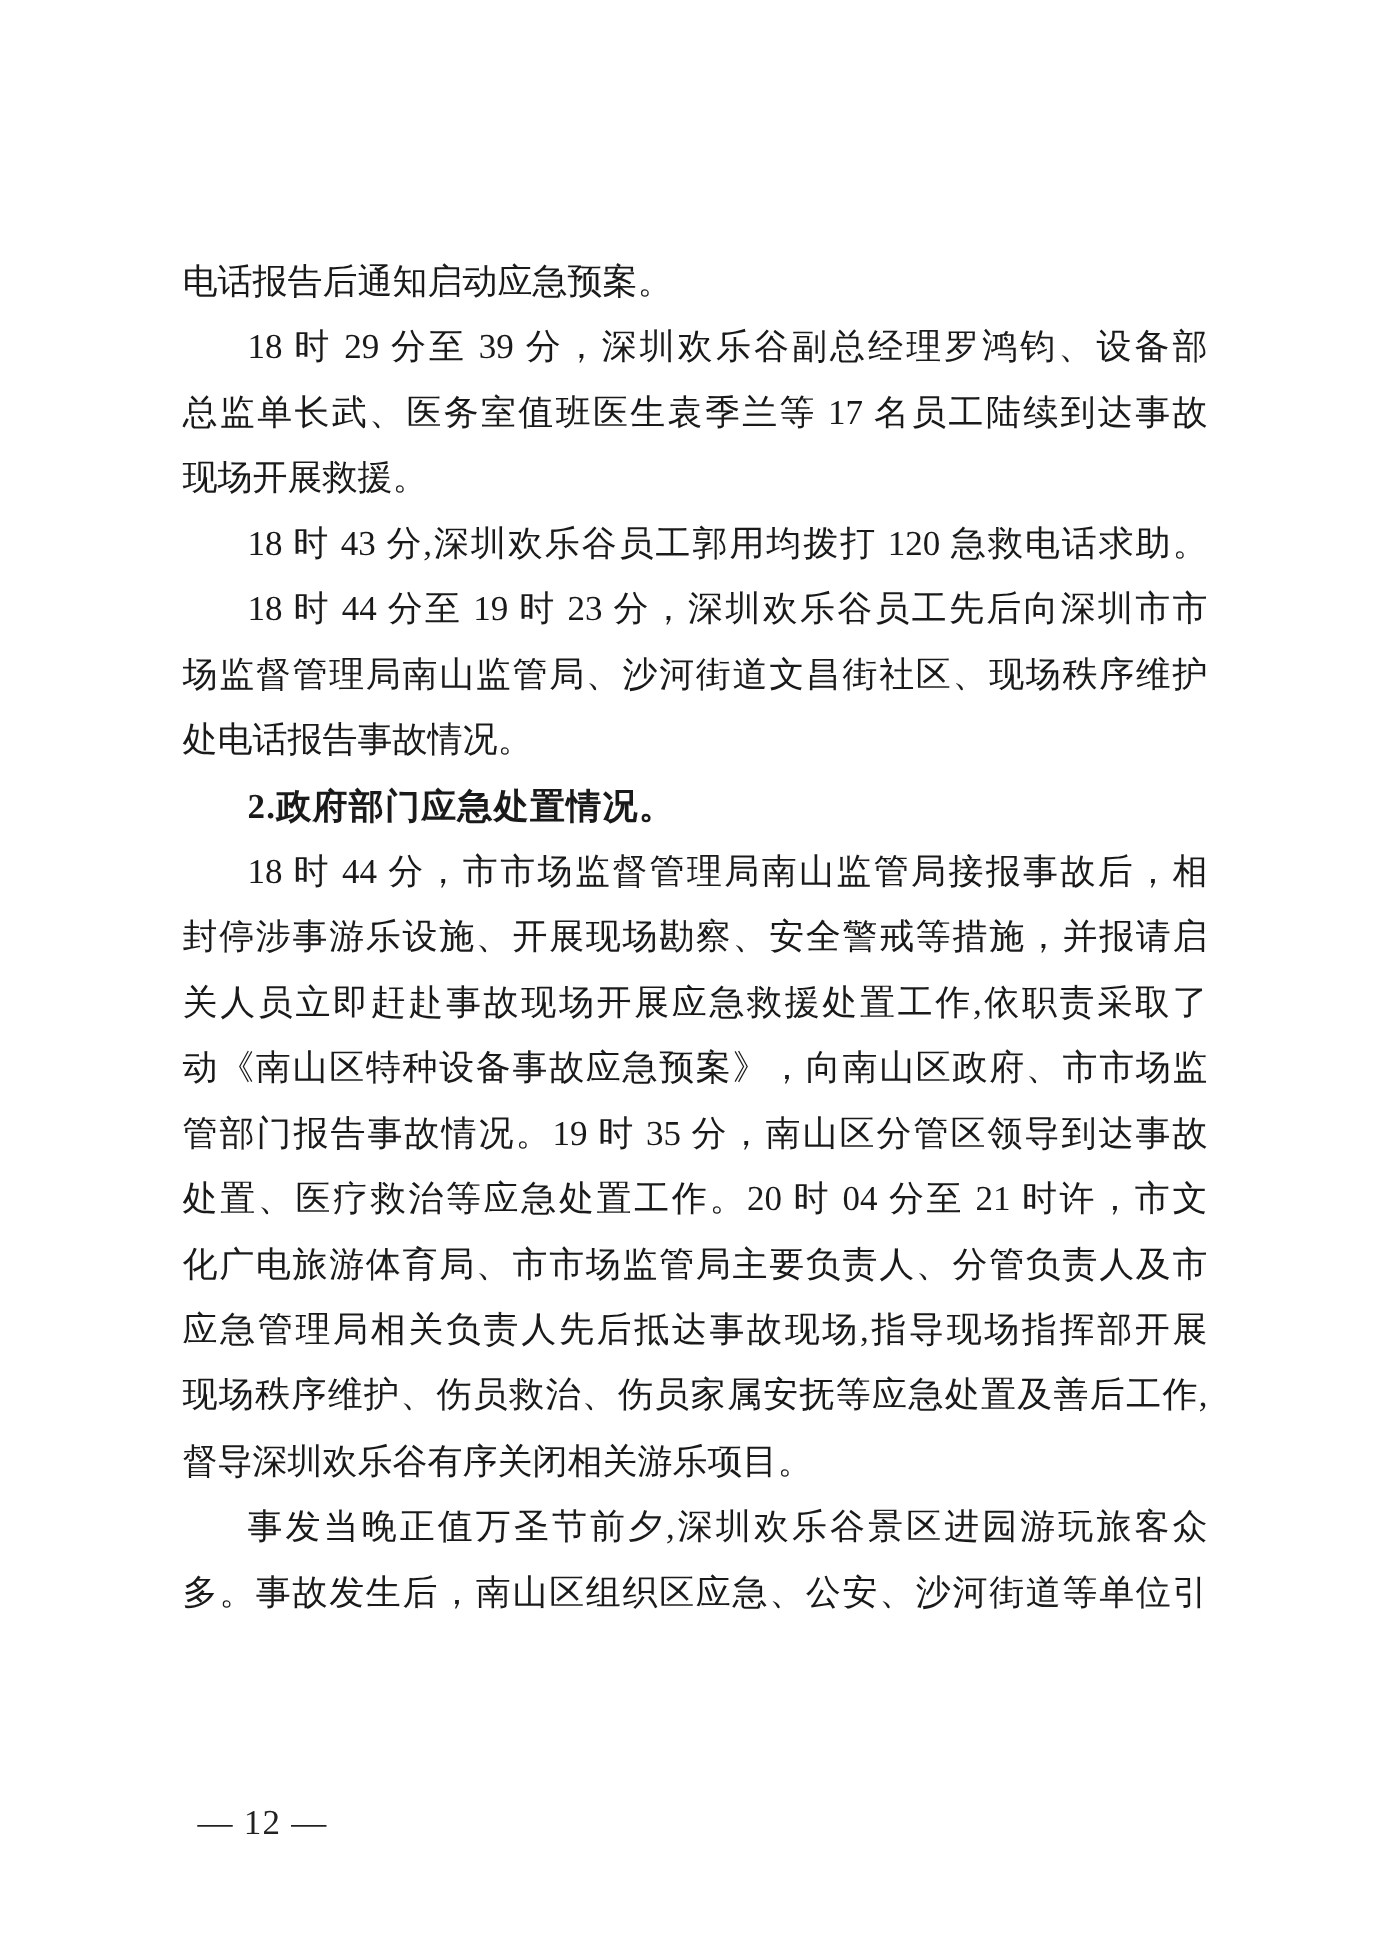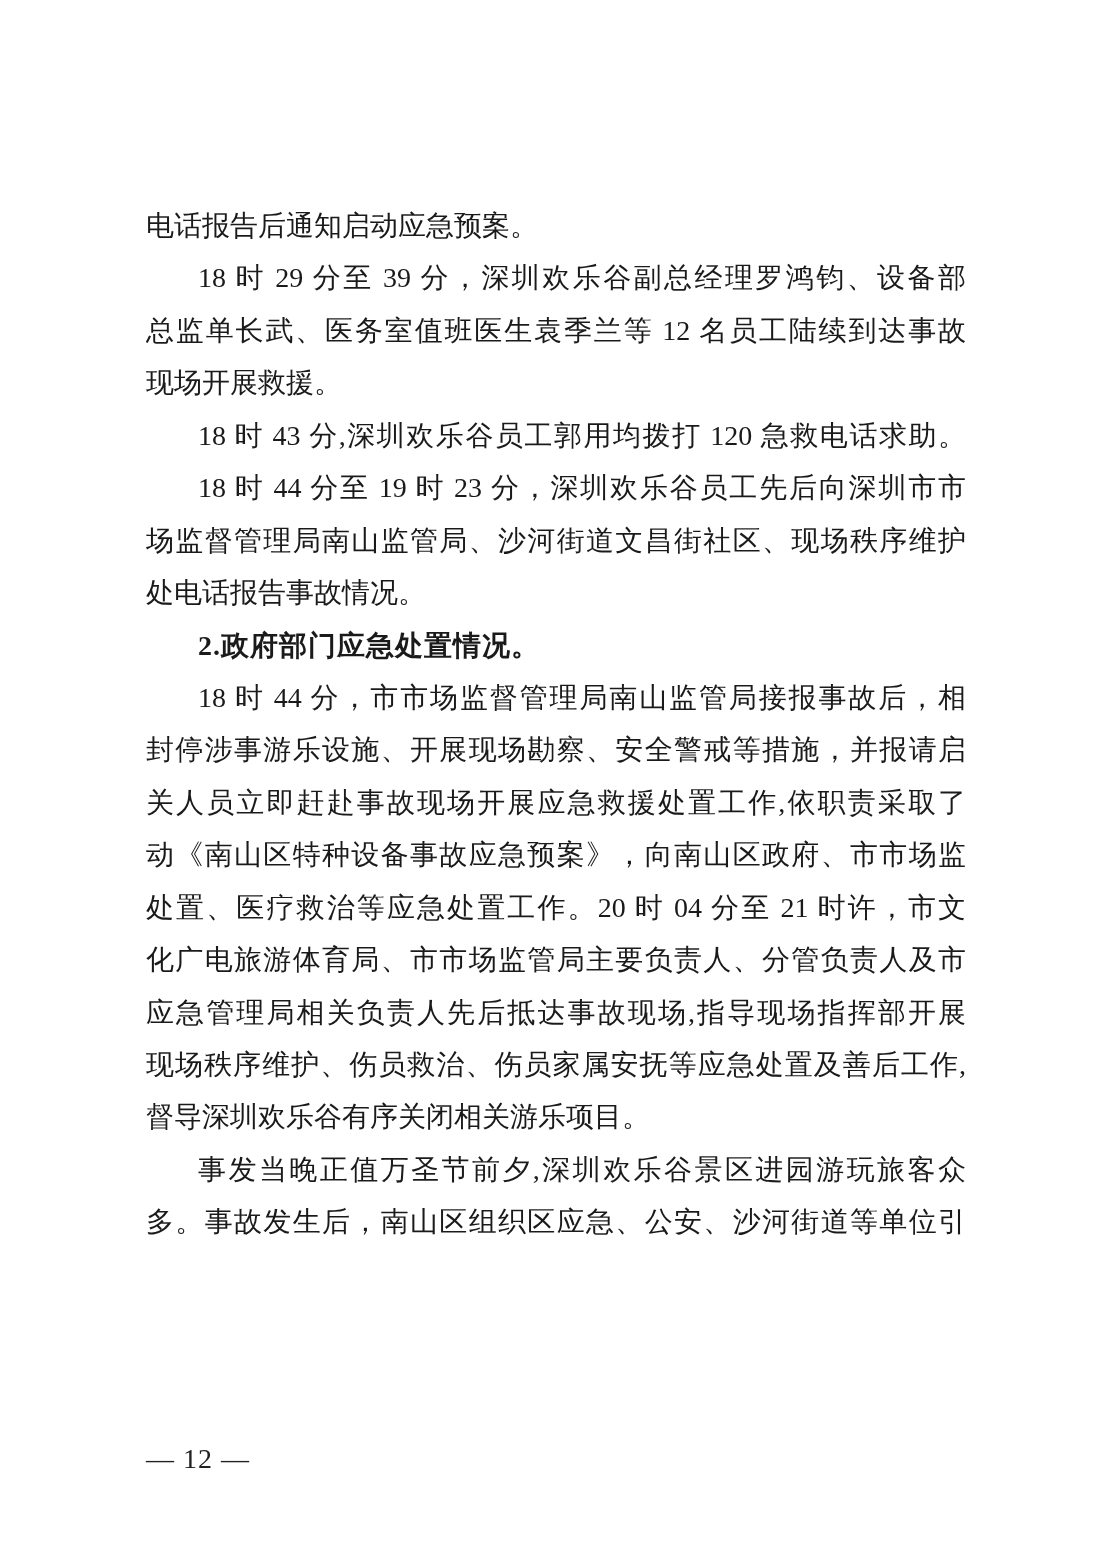--- a/index.html
+++ b/index.html
@@ -39,46 +39,47 @@
   .line.indent {
     text-indent: 52px;
   }
   .line.bold {
     font-weight: bold;
     font-family: Liberation Serif, serif;
     letter-spacing: 1px;
   }
   .footer {
     position: absolute;
-    left: 146px;
+    left: 158px;
     top: 1442px;
     font-size: 28px;
     line-height: 34px;
     color: #222222;
     letter-spacing: 1px;
   }
 </style>
 </head>
 <body>
 
 <div class="page">
   <div class="doc-body">
       <div class="line">电话报告后通知启动应急预案。</div>
       <div class="line indent full">18 时 29 分至 39 分，深圳欢乐谷副总经理罗鸿钧、设备部</div>
-      <div class="line full">总监单长武、医务室值班医生袁季兰等 12 名员工陆续到达事故</div>
+      <div class="line full">总监单长武、医务室值班医生袁季兰等 17 名员工陆续到达事故</div>
       <div class="line">现场开展救援。</div>
       <div class="line indent full">18 时 43 分,深圳欢乐谷员工郭用均拨打 120 急救电话求助。</div>
       <div class="line indent full">18 时 44 分至 19 时 23 分，深圳欢乐谷员工先后向深圳市市</div>
       <div class="line full">场监督管理局南山监管局、沙河街道文昌街社区、现场秩序维护</div>
       <div class="line">处电话报告事故情况。</div>
       <div class="line indent bold">2.政府部门应急处置情况。</div>
       <div class="line indent full">18 时 44 分，市市场监督管理局南山监管局接报事故后，相</div>
       <div class="line full">封停涉事游乐设施、开展现场勘察、安全警戒等措施，并报请启</div>
       <div class="line full">关人员立即赶赴事故现场开展应急救援处置工作,依职责采取了</div>
       <div class="line full">动《南山区特种设备事故应急预案》，向南山区政府、市市场监</div>
+      <div class="line full">管部门报告事故情况。19 时 35 分，南山区分管区领导到达事故</div>
       <div class="line full">处置、医疗救治等应急处置工作。20 时 04 分至 21 时许，市文</div>
       <div class="line full">化广电旅游体育局、市市场监管局主要负责人、分管负责人及市</div>
       <div class="line full">应急管理局相关负责人先后抵达事故现场,指导现场指挥部开展</div>
       <div class="line full">现场秩序维护、伤员救治、伤员家属安抚等应急处置及善后工作,</div>
       <div class="line">督导深圳欢乐谷有序关闭相关游乐项目。</div>
       <div class="line indent full">事发当晚正值万圣节前夕,深圳欢乐谷景区进园游玩旅客众</div>
       <div class="line full">多。事故发生后，南山区组织区应急、公安、沙河街道等单位引</div>
     </div>
   <div class="footer">
     <span>— 12 —</span>

